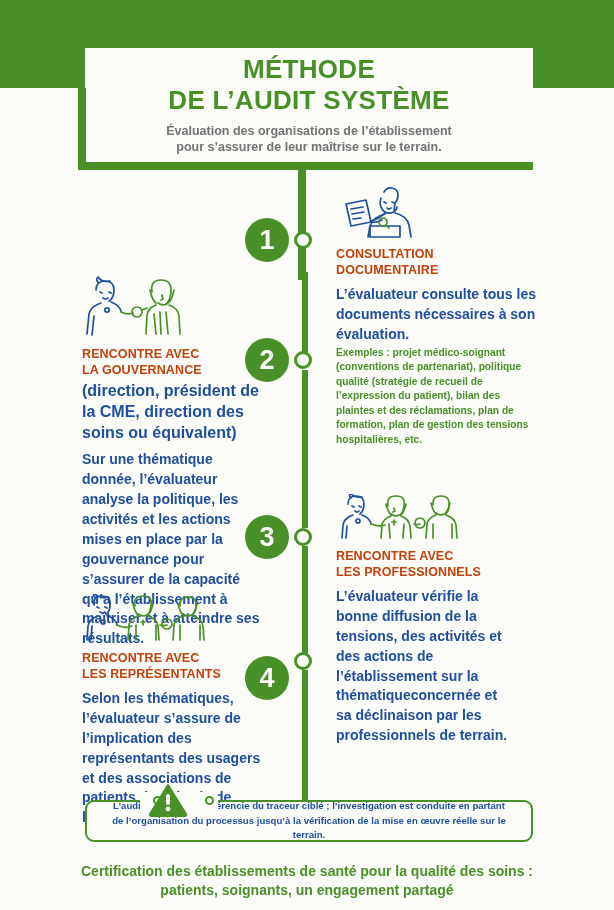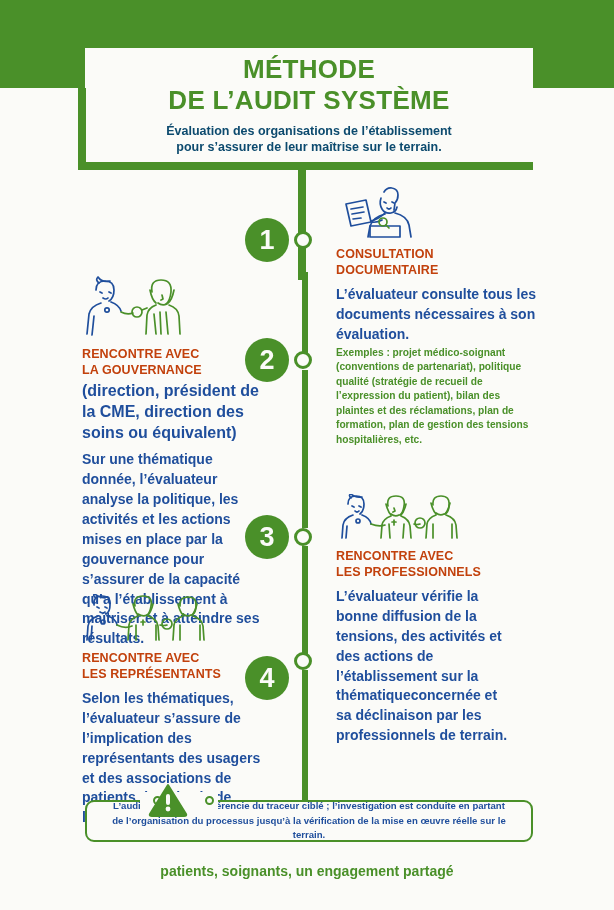--- a/index.html
+++ b/index.html
@@ -15,21 +15,21 @@
   .band-left  { position:absolute; left:0;   top:0; width:90px;  height:88px; background:#4a9029; }
   .band-right { position:absolute; left:527px; top:0; width:87px; height:88px; background:#4a9029; }
   .band-mid   { position:absolute; left:90px; top:0; width:437px; height:48px; background:#4a9029; }
 
   
   .hdr-frame { position:absolute; left:78px; top:48px; width:455px; height:122px; background:#4a9029; }
   .hdr-card  { position:absolute; left:85px; top:48px; width:448px; height:114px; background:#fbfbf8;
                display:flex; flex-direction:column; align-items:center; justify-content:center; }
   .hdr-title { color:#4a9029; font-size:26px; font-weight:bold; letter-spacing:.3px; line-height:1.18;
                text-align:center; }
-  .hdr-sub   { color:#0c4a6e; font-size:12.5px; font-weight:bold; line-height:1.32; text-align:center;
+  .hdr-sub   { color:#737373; font-size:12.5px; font-weight:bold; line-height:1.32; text-align:center;
                margin-top:7px; }
 
   
   .brk-left  { position:absolute; left:78px;  top:162px; width:155px; height:8px; background:#4a9029; }
   .brk-rt-h  { position:absolute; left:298px; top:162px; width:235px; height:8px; background:#4a9029; }
   .brk-rt-v  { position:absolute; left:298px; top:162px; width:8px;   height:118px; background:#4a9029; }
   .brk-l-v   { position:absolute; left:78px;  top:88px;  width:8px;   height:82px;  background:#4a9029; }
 
   
   .tl-seg { position:absolute; left:302px; width:6px; background:#4a9029; }
@@ -253,16 +253,17 @@
   <div class="warn-dot" style="left:205px;"></div>
   <div class="warn-tri">
     <svg width="40" height="34" viewBox="0 0 40 34">
       <path d="M20 2 L38 31 Q39 33 36 33 L4 33 Q1 33 2 31 Z" fill="#4a9029" stroke="#4a9029" stroke-width="2" stroke-linejoin="round"></path>
       <rect x="18" y="11" width="4" height="11" rx="2" fill="#fbfbf8"></rect>
       <circle cx="20" cy="26" r="2.4" fill="#fbfbf8"></circle>
     </svg>
   </div>
 
   <div class="footer">
+    <div>Certification des établissements de santé pour la qualité des soins :</div>
     <div>patients, soignants, un engagement partagé</div>
   </div>
 
 </div>
 
 </body></html>

